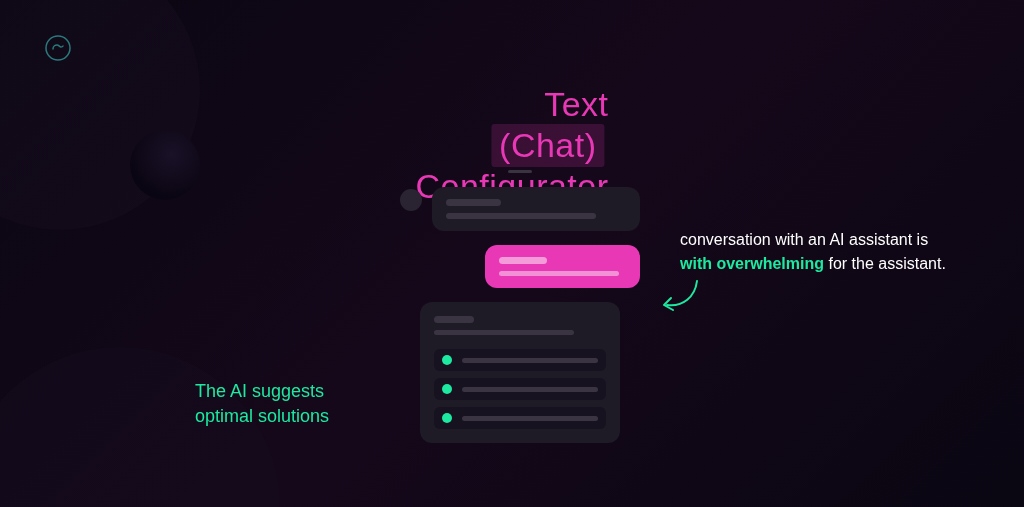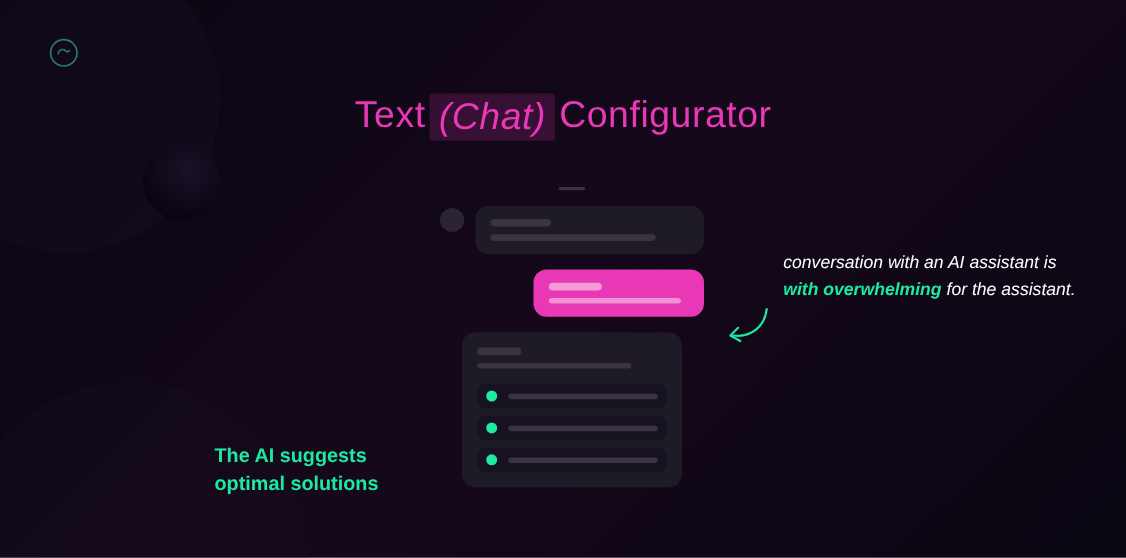--- a/index.html
+++ b/index.html
@@ -47,33 +47,33 @@
       display: flex;
       align-items: center;
       justify-content: center;
     }
     .title-row {
       position: absolute;
       top: 85px;
       left: 50%;
       transform: translateX(-50%);
       display: flex;
-      align-items: flex-start;
+      align-items: flex-end;
       font-size: 34px;
       font-weight: 400;
       letter-spacing: 0.5px;
+      flex-direction: column;
     }
     .title-plain { color: #e838b5; }
     .title-highlight {
       color: #e838b5;
       background: rgba(232, 56, 181, 0.18);
       padding: 2px 8px;
       border-radius: 3px;
       margin: 0 4px;
-      font-style: italic;
     }
     .chat-mock {
       position: absolute;
       top: 170px;
       left: 400px;
       width: 240px;
     }
     .handle {
       width: 24px;
       height: 3px;
@@ -124,43 +124,42 @@
       border-radius: 6px;
       padding: 6px 8px;
       margin-bottom: 7px;
     }
     .option-row:last-child { margin-bottom: 0; }
     .opt-dot { width: 10px; height: 10px; border-radius: 50%; background: #1de9a0; margin-right: 10px; flex-shrink: 0; }
     .opt-line { flex: 1; height: 5px; background: #3a3442; border-radius: 3px; }
     .caption-right {
       position: absolute;
       top: 228px;
-      left: 712px;
+      left: 680px;
       width: 300px;
       color: #ffffff;
       font-size: 16px;
       line-height: 1.5;
       font-weight: 300;
-      font-style: italic;
     }
     .highlight-green { color: #1de9a0; font-weight: 600; }
     .arrow-svg {
       position: absolute;
       top: 275px;
       left: 655px;
     }
     .caption-left {
       position: absolute;
-      top: 402px;
+      top: 379px;
       left: 195px;
       width: 180px;
       color: #1de9a0;
       font-size: 18px;
       line-height: 1.4;
-      font-weight: 700;
+      font-weight: 400;
     }
   </style>
 </head>
 <body>
 
 <div class="bg-circle-large"></div>
 <div class="bg-circle-small"></div>
 <div class="bg-circle-bottom"></div>
 
 <div class="logo">

